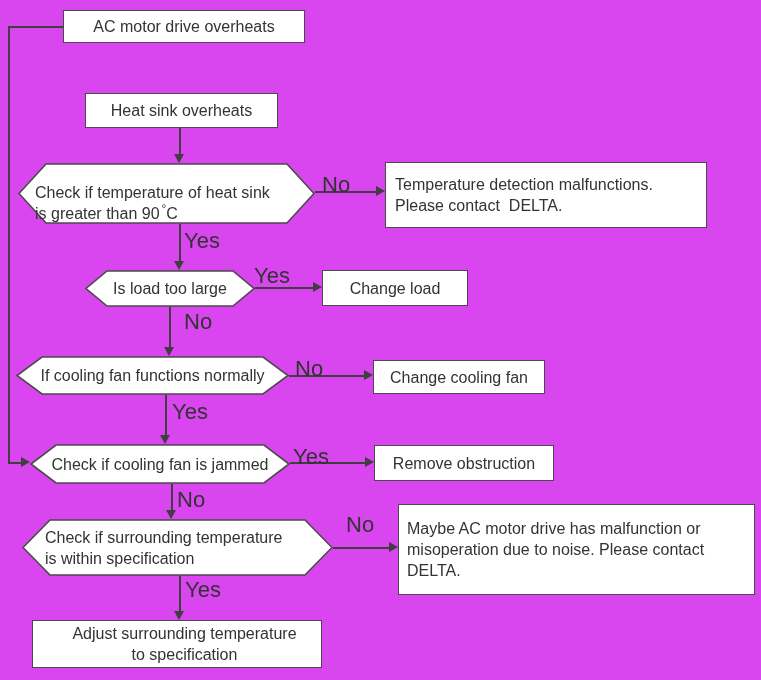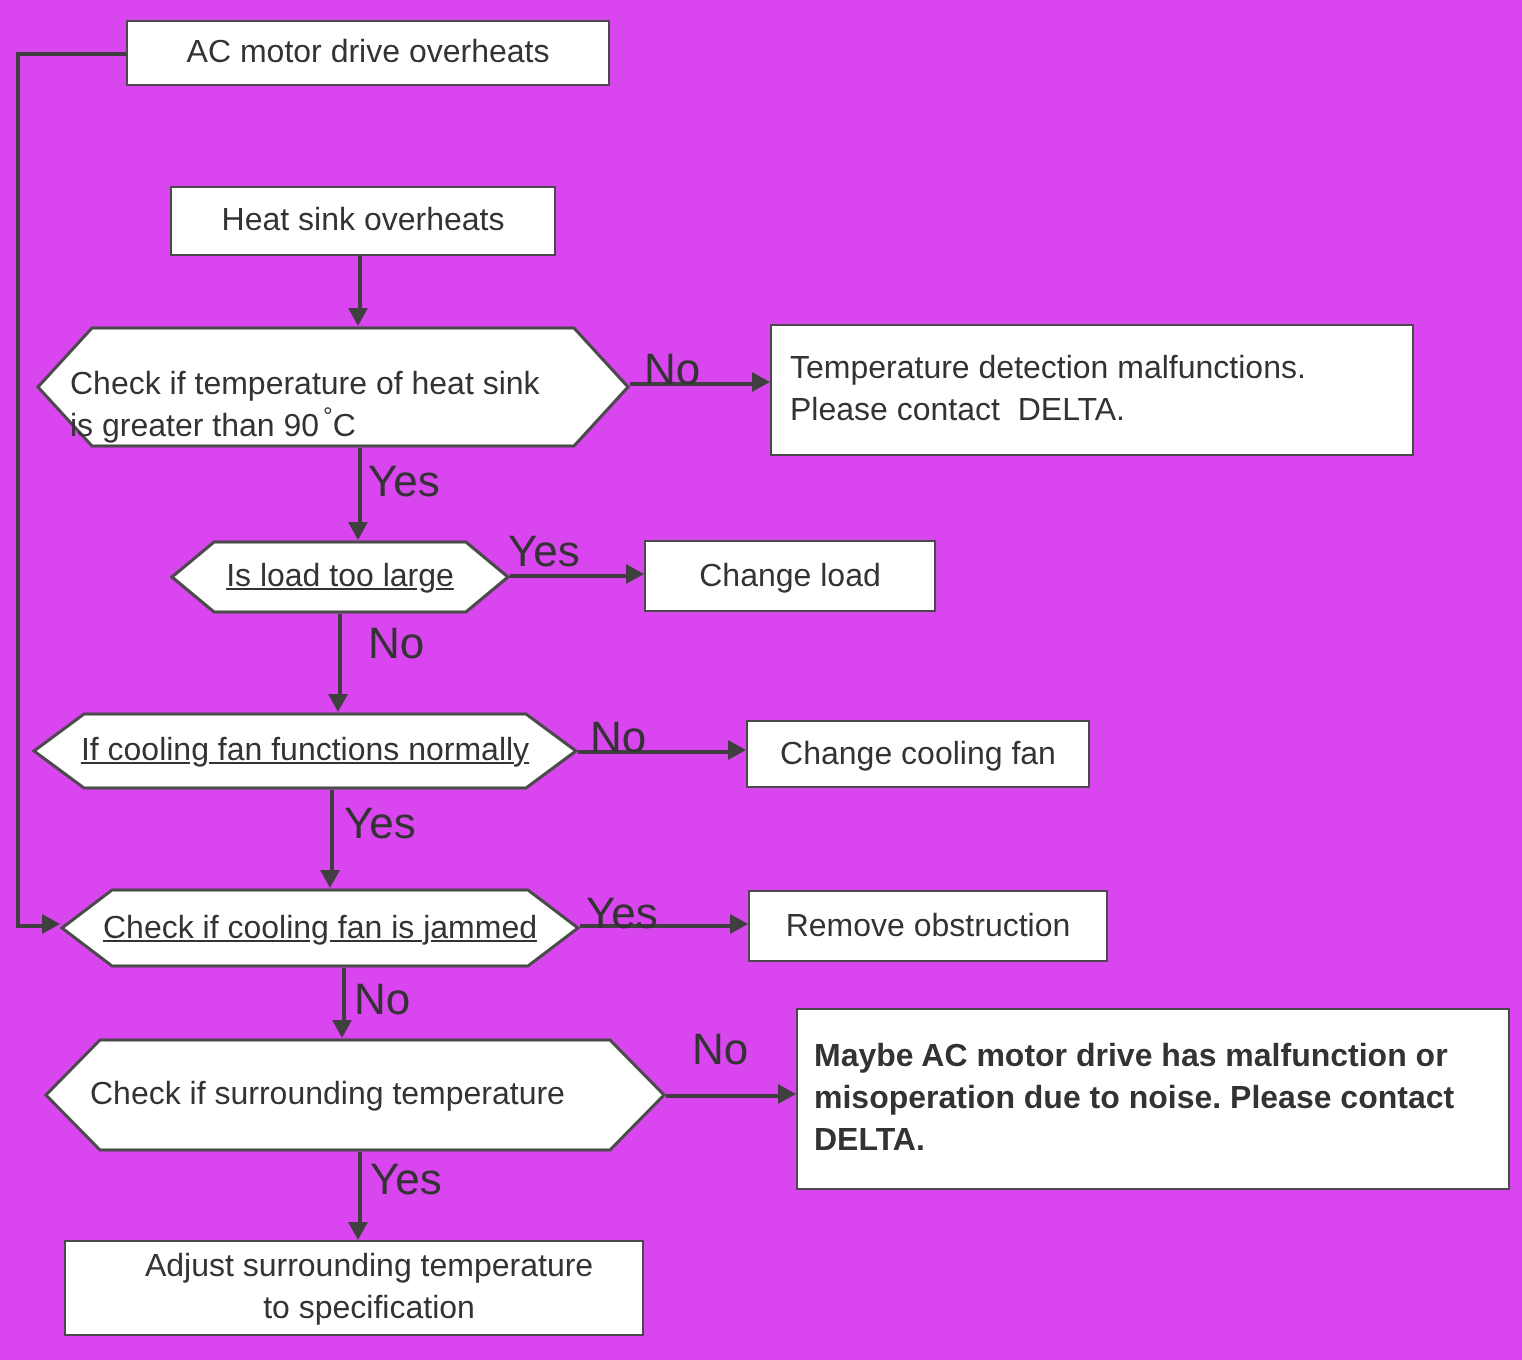--- a/index.html
+++ b/index.html
@@ -13,21 +13,21 @@
     display:flex; flex-direction:column; justify-content:center;
   }
   .node.center { align-items:center; text-align:center; }
   .node .nline { white-space:pre-wrap; }
   .hex { position:absolute; }
   .hex svg { position:absolute; left:0; top:0; display:block; }
   .hex .hex-text {
     position:absolute; inset:0; display:flex; flex-direction:column;
     justify-content:center; font-size:16px; line-height:21px; white-space:pre-wrap;
   }
-  .hex .hex-text.center { align-items:center; text-align:right;text-decoration:underline; }
+  .hex .hex-text.center { align-items:center; text-align:right; }
   .deg { font-size:12px; vertical-align:super; line-height:0; margin-left:2px; }
   .cline { position:absolute; background:#3f3f3f; }
   .ah-down {
     position:absolute; width:0; height:0;
     border-left:5.5px solid transparent; border-right:5.5px solid transparent;
     border-top:9px solid #3f3f3f;
   }
   .ah-right {
     position:absolute; width:0; height:0;
     border-top:5.5px solid transparent; border-bottom:5.5px solid transparent;
@@ -58,21 +58,21 @@
   </div>
 
   <div class="node center" style="left:373px; top:360px; width:172px; height:34px;text-align:right;">
     <div class="nline">Change cooling fan</div>
   </div>
 
   <div class="node center" style="left:374px; top:445px; width:180px; height:36px;">
     <div class="nline">Remove obstruction</div>
   </div>
 
-  <div class="node" style="left:398px; top:504px; width:357px; height:91px; padding-left:8px;font-weight:bold;">
+  <div class="node" style="left:398px; top:504px; width:357px; height:91px; padding-left:8px;">
     <div class="nline">Maybe AC motor drive has malfunction or</div>
     <div class="nline">misoperation due to noise. Please contact</div>
     <div class="nline">DELTA.</div>
   </div>
 
   <div class="node" style="left:32px; top:620px; width:290px; height:48px; padding-left:15px;text-align:center;">
     <div class="nline">Adjust surrounding temperature</div>
     <div class="nline">to specification</div>
   </div>
 
@@ -106,20 +106,21 @@
     </svg>
     <div class="hex-text center">Check if cooling fan is jammed</div>
   </div>
 
   <div class="hex" style="left:22px; top:519px; width:311px; height:57px;">
     <svg width="311" height="57">
       <polygon points="28,1 283,1 310,28.5 283,56 28,56 1,28.5" fill="#ffffff" stroke="#4a4a4a" stroke-width="1.6"></polygon>
     </svg>
     <div class="hex-text" style="padding-left:23px;">
       <div class="nline">Check if surrounding temperature</div>
+      <div class="nline">is within specification</div>
     </div>
   </div>
 
   <div class="cline" style="left:179px; top:128px; width:1.6px; height:28px;"></div>
   <div class="ah-down" style="left:174px; top:154px;"></div>
 
   <div class="cline" style="left:315px; top:191px; width:62px; height:1.6px;"></div>
   <div class="ah-right" style="left:376px; top:186px;"></div>
 
   <div class="cline" style="left:179px; top:224px; width:1.6px; height:39px;"></div>

